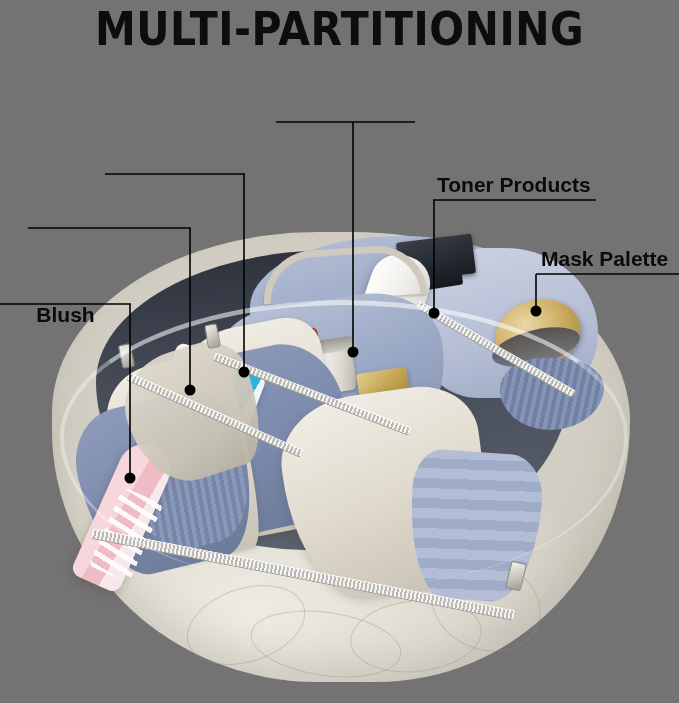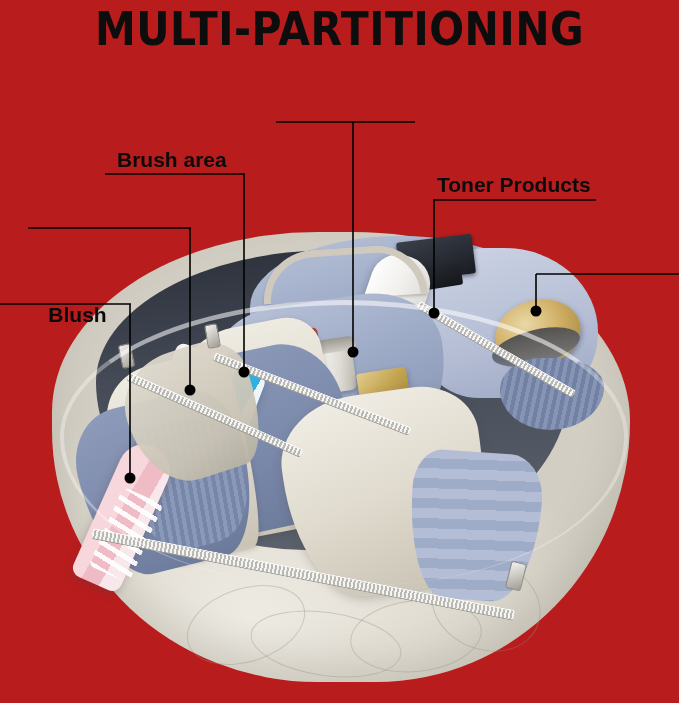--- a/index.html
+++ b/index.html
@@ -8,21 +8,21 @@
     padding: 0;
     background: #ffffff;
   }
   body {
     font-family: "Liberation Sans", sans-serif;
   }
   #stage {
     position: relative;
     width: 679px;
     height: 703px;
-    background: #b91c1c;
+    background: #737373;
     overflow: hidden;
   }
 
   
   #title {
     position: absolute;
     left: 0;
     top: 2px;
     width: 679px;
     text-align: center;
@@ -347,23 +347,23 @@
         <circle cx="536" cy="311" r="5.5" fill="#000"></circle>
       </g>
       <g>
         <line x1="0" y1="304" x2="131" y2="304" stroke="#000" stroke-width="1.6"></line>
         <line x1="130" y1="304" x2="130" y2="478" stroke="#000" stroke-width="1.6"></line>
         <circle cx="130" cy="478" r="5.5" fill="#000"></circle>
       </g>
     </svg>
 
 
-  <div class="callout-text" style="left:117px; top:147px;">Brush area</div>
 
   <div class="callout-text" style="left:437px; top:172px;">Toner Products</div>
 
 
-
-  <div class="callout-text two-line" style="left:0px; top:247px; width:131px; text-align:center;padding-left:12px;">
+  <div class="callout-text" style="left:541px; top:246px;">Mask Palette</div>
+
+  <div class="callout-text two-line" style="left:0px; top:247px; width:131px; text-align:center;">
     <div>Blush</div>
   </div>
 
 </div>
 
 </body></html>

